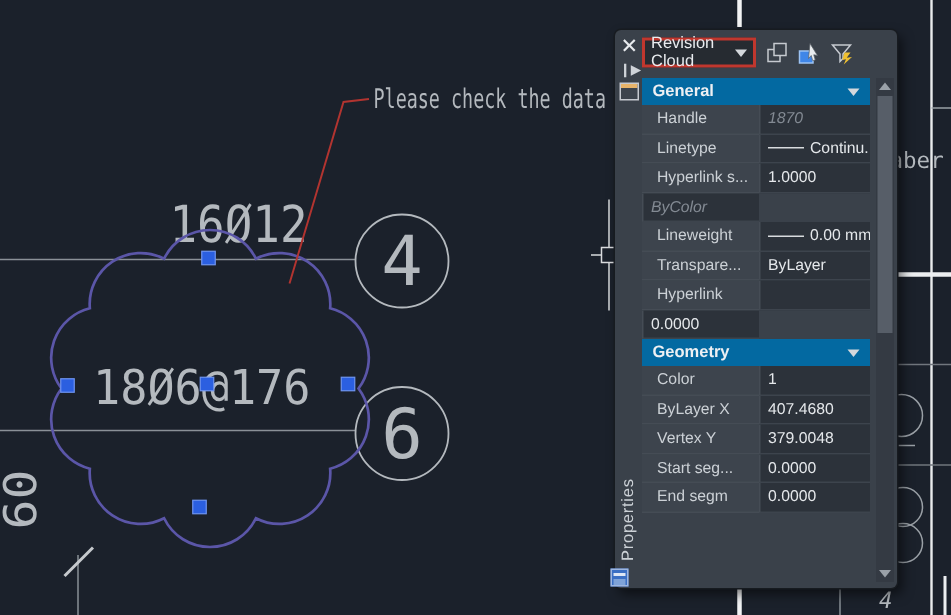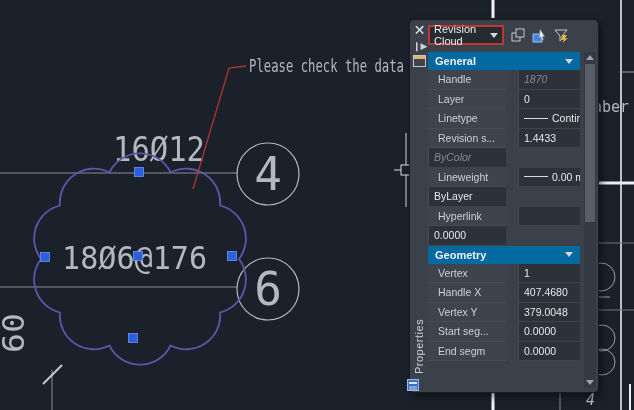--- a/index.html
+++ b/index.html
@@ -32,21 +32,21 @@
     align-items:center;justify-content:space-between;padding:0 4px;cursor:default;}
   .caret{width:0;height:0;border-left:4px solid transparent;border-right:4px solid transparent;
     border-top:5px solid #d4d8dc;}
   .hicons{display:flex;gap:4px;margin-left:6px;}
   .hicon{width:17px;height:17px;display:block;}
 
   .sections{position:absolute;left:0;top:32px;width:152px;bottom:4px;overflow:hidden;
     font-size:10.5px;}
   .sechead{height:18px;background:#0369a1;color:#eef0f3;font-weight:bold;font-size:11px;
     display:flex;align-items:center;justify-content:space-between;padding:0 7px;}
-  .prow{display:grid;grid-template-columns:78px 1fr;height:19.5px;box-sizing:border-box;gap:12px;}
+  .prow{display:grid;grid-template-columns:78px 1fr;height:19.5px;box-sizing:border-box;}
   .plabel{background:#3d444d;color:#ccd1d6;display:flex;align-items:center;
     padding-left:10px;border-bottom:1px solid #454c55;box-sizing:border-box;
     white-space:nowrap;overflow:hidden;}
   .pval{background:#2c323a;color:#e5e8eb;display:flex;align-items:center;
     padding-left:5px;border-bottom:1px solid #3d444d;border-left:1px solid #454c55;
     box-sizing:border-box;white-space:nowrap;overflow:hidden;}
   .pval.dim{color:#838a93;font-style:italic;}
   .swatch{width:9px;height:9px;background:#d01b1b;border:1px solid #8c1212;
     display:inline-block;margin-right:3px;flex:none;}
   .ltdash{width:24px;height:1px;background:#d8dbde;display:inline-block;
@@ -164,66 +164,63 @@
         <div class="sechead">
           <span>General</span>
           <span class="caret"></span>
         </div>
 
         <div class="prow">
           <div class="plabel">Handle</div>
           <div class="pval dim">1870</div>
         </div>
         <div class="prow">
-          <div class="plabel">Layer</div>
-          <div class="pval">0</div>
-        </div>
-        <div class="prow">
           <div class="plabel">Linetype</div>
           <div class="pval">
               <span class="ltdash"></span>
               <span>Continu...</span>
             </div>
         </div>
         <div class="prow">
-          <div class="plabel">Revision s...</div>
-          <div class="pval">1.4433</div>
+          <div class="plabel">Hyperlink s...</div>
+          <div class="pval">1.0000</div>
         </div>
         <div class="prow">
           <div class="pval dim">ByColor</div>
         </div>
         <div class="prow">
           <div class="plabel">Lineweight</div>
           <div class="pval">
               <span class="ltdash"></span>
               <span>0.00 mm</span>
             </div>
         </div>
         <div class="prow">
+          <div class="plabel">Transpare...</div>
           <div class="pval">ByLayer</div>
         </div>
         <div class="prow">
           <div class="plabel">Hyperlink</div>
           <div class="pval"></div>
         </div>
         <div class="prow">
           <div class="pval">0.0000</div>
         </div>
 
         <div class="sechead">
           <span>Geometry</span>
           <span class="caret"></span>
         </div>
 
         <div class="prow">
-          <div class="plabel">Vertex</div>
+          <div class="plabel">Color</div>
           <div class="pval">1</div>
         </div>
         <div class="prow">
-          <div class="plabel">Handle X</div>
+          <div class="plabel">ByLayer X</div>
           <div class="pval">407.4680</div>
         </div>
         <div class="prow">
           <div class="plabel">Vertex Y</div>
           <div class="pval">379.0048</div>
         </div>
         <div class="prow">
           <div class="plabel">Start seg...</div>
           <div class="pval">0.0000</div>
         </div>

